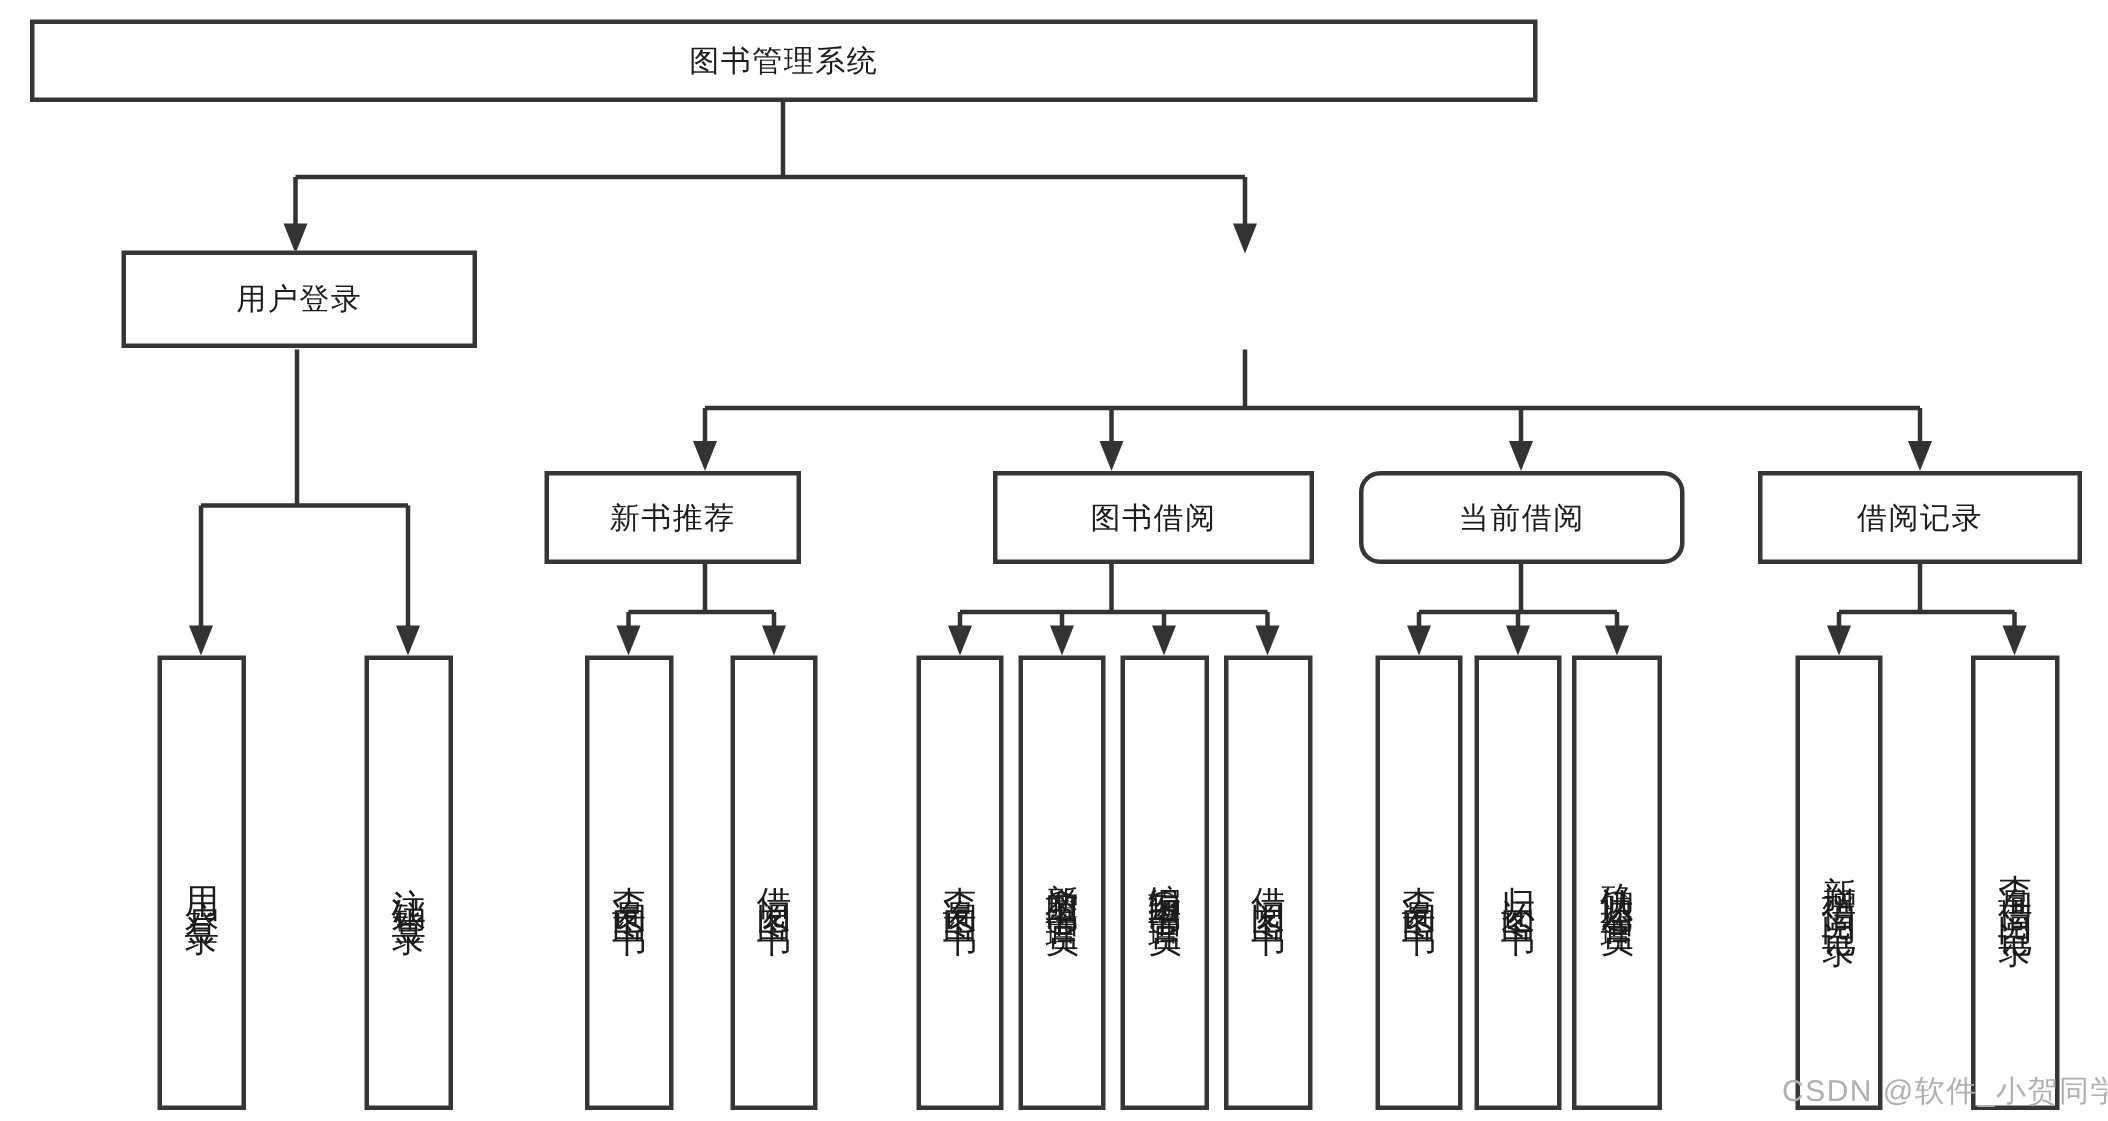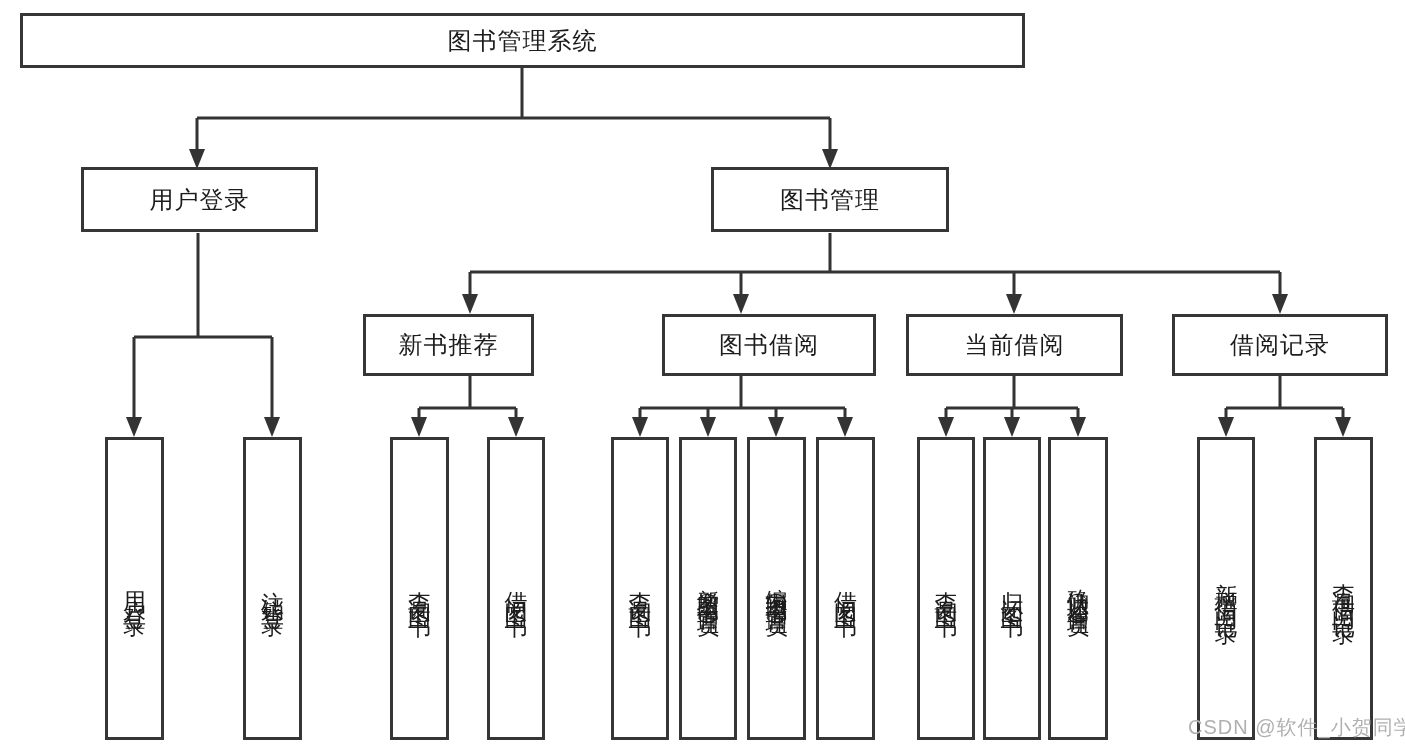--- a/index.html
+++ b/index.html
@@ -35,21 +35,21 @@
     box-sizing: border-box;
     background: #ffffff;
     border: 3px solid #363636;
     display: flex;
     align-items: center;
     justify-content: center;
     color: #1c1c1c;
     z-index: 2;
   }
   .box.h span {
-    font-size: 24px;
+    font-size: 20px;
     letter-spacing: 1px;
     white-space: nowrap;
   }
   .vt {
     writing-mode: vertical-rl;
     text-orientation: mixed;
     font-size: 23px;
     letter-spacing: 8px;
     white-space: nowrap;
     line-height: 1;
@@ -104,31 +104,28 @@
     <polygon class="head" points="1335,417 1351,417 1343,437"></polygon>
   </svg>
 
   <div class="box h" style="left:20px; top:13px; width:1005px; height:55px;">
     <span>图书管理系统</span>
   </div>
 
   <div class="box h" style="left:81px; top:167px; width:237px; height:65px;">
     <span>用户登录</span>
   </div>
-  <div class="box h" style="left:711px; top:167px; width:238px; height:65px;">
-    <span>图书管理</span>
-  </div>
 
   <div class="box h" style="left:363px; top:314px; width:171px; height:62px;">
     <span>新书推荐</span>
   </div>
   <div class="box h" style="left:634px; top:314px; width:214px; height:62px;margin-left:28px;">
     <span>图书借阅</span>
   </div>
-  <div class="box h" style="left:906px; top:314px; width:217px; height:62px;">
+  <div class="box h" style="left:906px; top:314px; width:217px; height:62px;border-radius:14px;">
     <span>当前借阅</span>
   </div>
   <div class="box h" style="left:1172px; top:314px; width:216px; height:62px;">
     <span>借阅记录</span>
   </div>
 
   <div class="box" style="left:105px; top:437px; width:59px; height:303px;">
     <span class="vt">用户登录</span>
   </div>
   <div class="box" style="left:243px; top:437px; width:59px; height:303px;">

